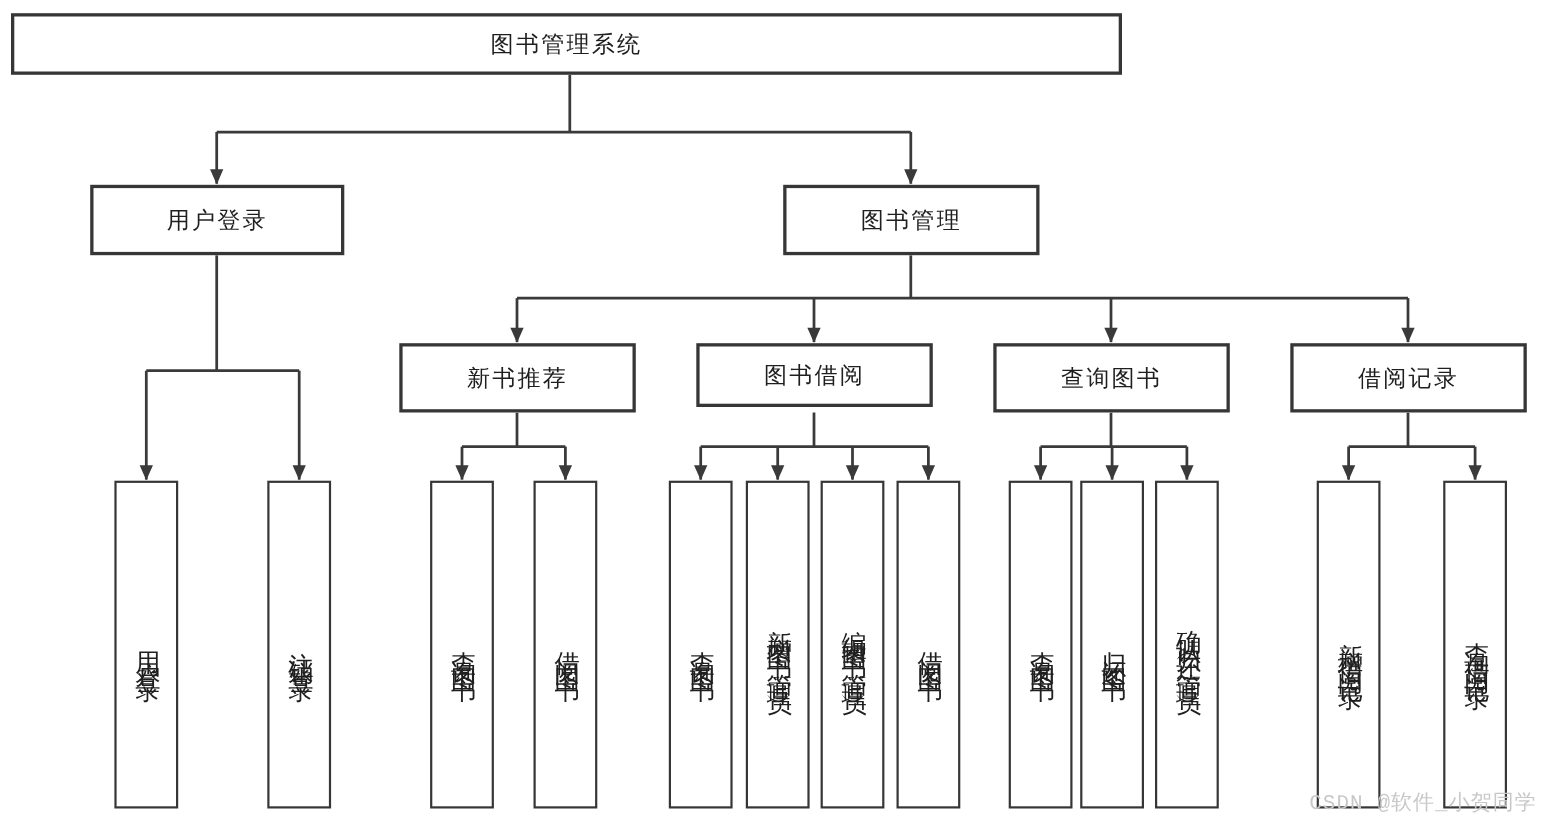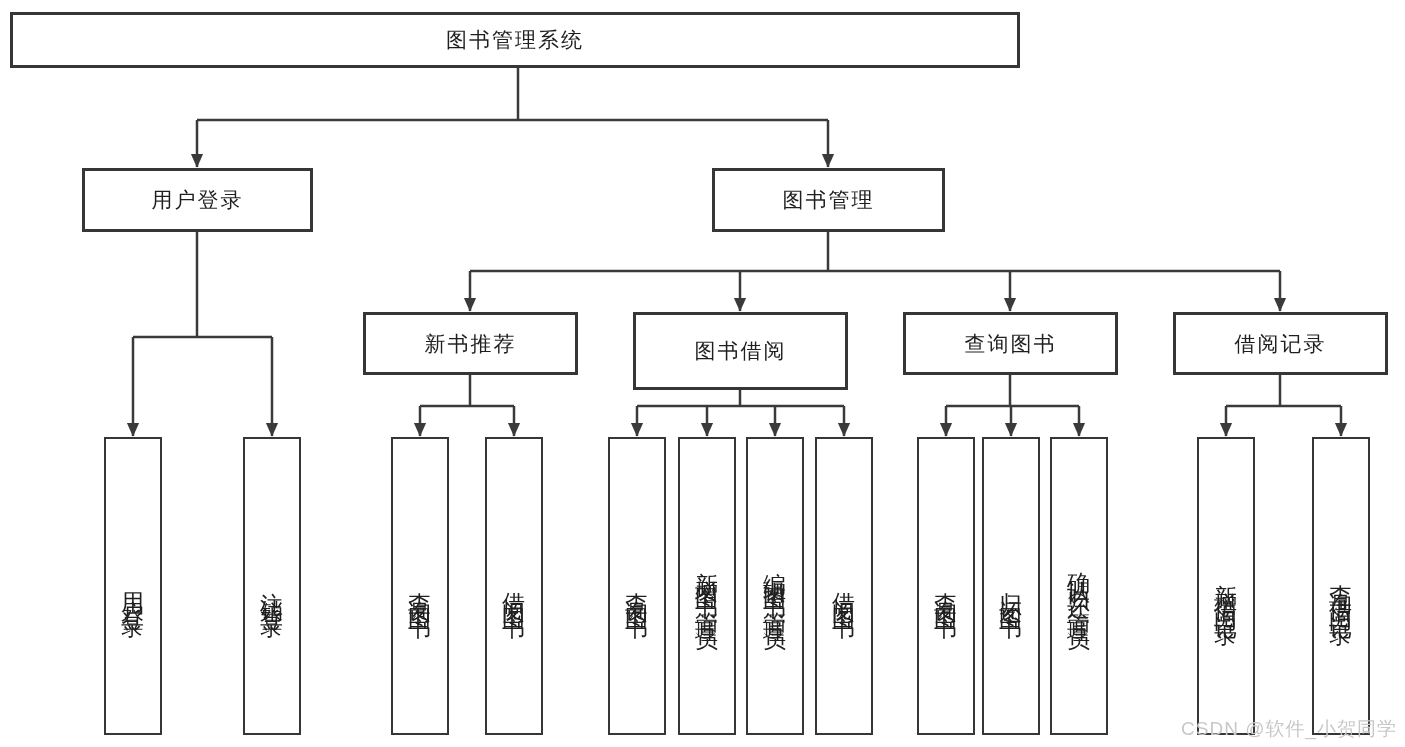--- a/index.html
+++ b/index.html
@@ -2,21 +2,21 @@
 <html><head>
 <meta charset="utf-8">
 <style>
   * { margin: 0; padding: 0; box-sizing: border-box; }
   html, body { background: #ffffff; }
   .canvas {
     position: relative;
     width: 1405px;
     height: 747px;
     background: #ffffff;
-    font-family: Liberation Sans, sans-serif;
+    font-family: Liberation Mono, monospace;
     overflow: hidden;
   }
   svg.edges {
     position: absolute;
     left: 0; top: 0;
     width: 1405px; height: 747px;
     z-index: 1;
   }
   svg.edges path {
     stroke: #3a3a3a;
@@ -133,21 +133,21 @@
   <div class="node" style="left:82px; top:168px; width:231px; height:64px">
     <span class="h-label">用户登录</span>
   </div>
   <div class="node" style="left:363px; top:312px; width:215px; height:63px">
     <span class="h-label">新书推荐</span>
   </div>
 
   <div class="node" style="left:712px; top:168px; width:233px; height:64px">
     <span class="h-label">图书管理</span>
   </div>
-  <div class="node" style="left:633px; top:312px; width:215px; height:78px">
+  <div class="node" style="left:633px; top:312px; width:215px; height:58px">
     <span class="h-label">图书借阅</span>
   </div>
   <div class="node" style="left:903px; top:312px; width:215px; height:63px">
     <span class="h-label">查询图书</span>
   </div>
   <div class="node" style="left:1173px; top:312px; width:215px; height:63px">
     <span class="h-label">借阅记录</span>
   </div>
 
   <div class="node leaf" style="left:104px; top:437px; width:58px; height:298px">

